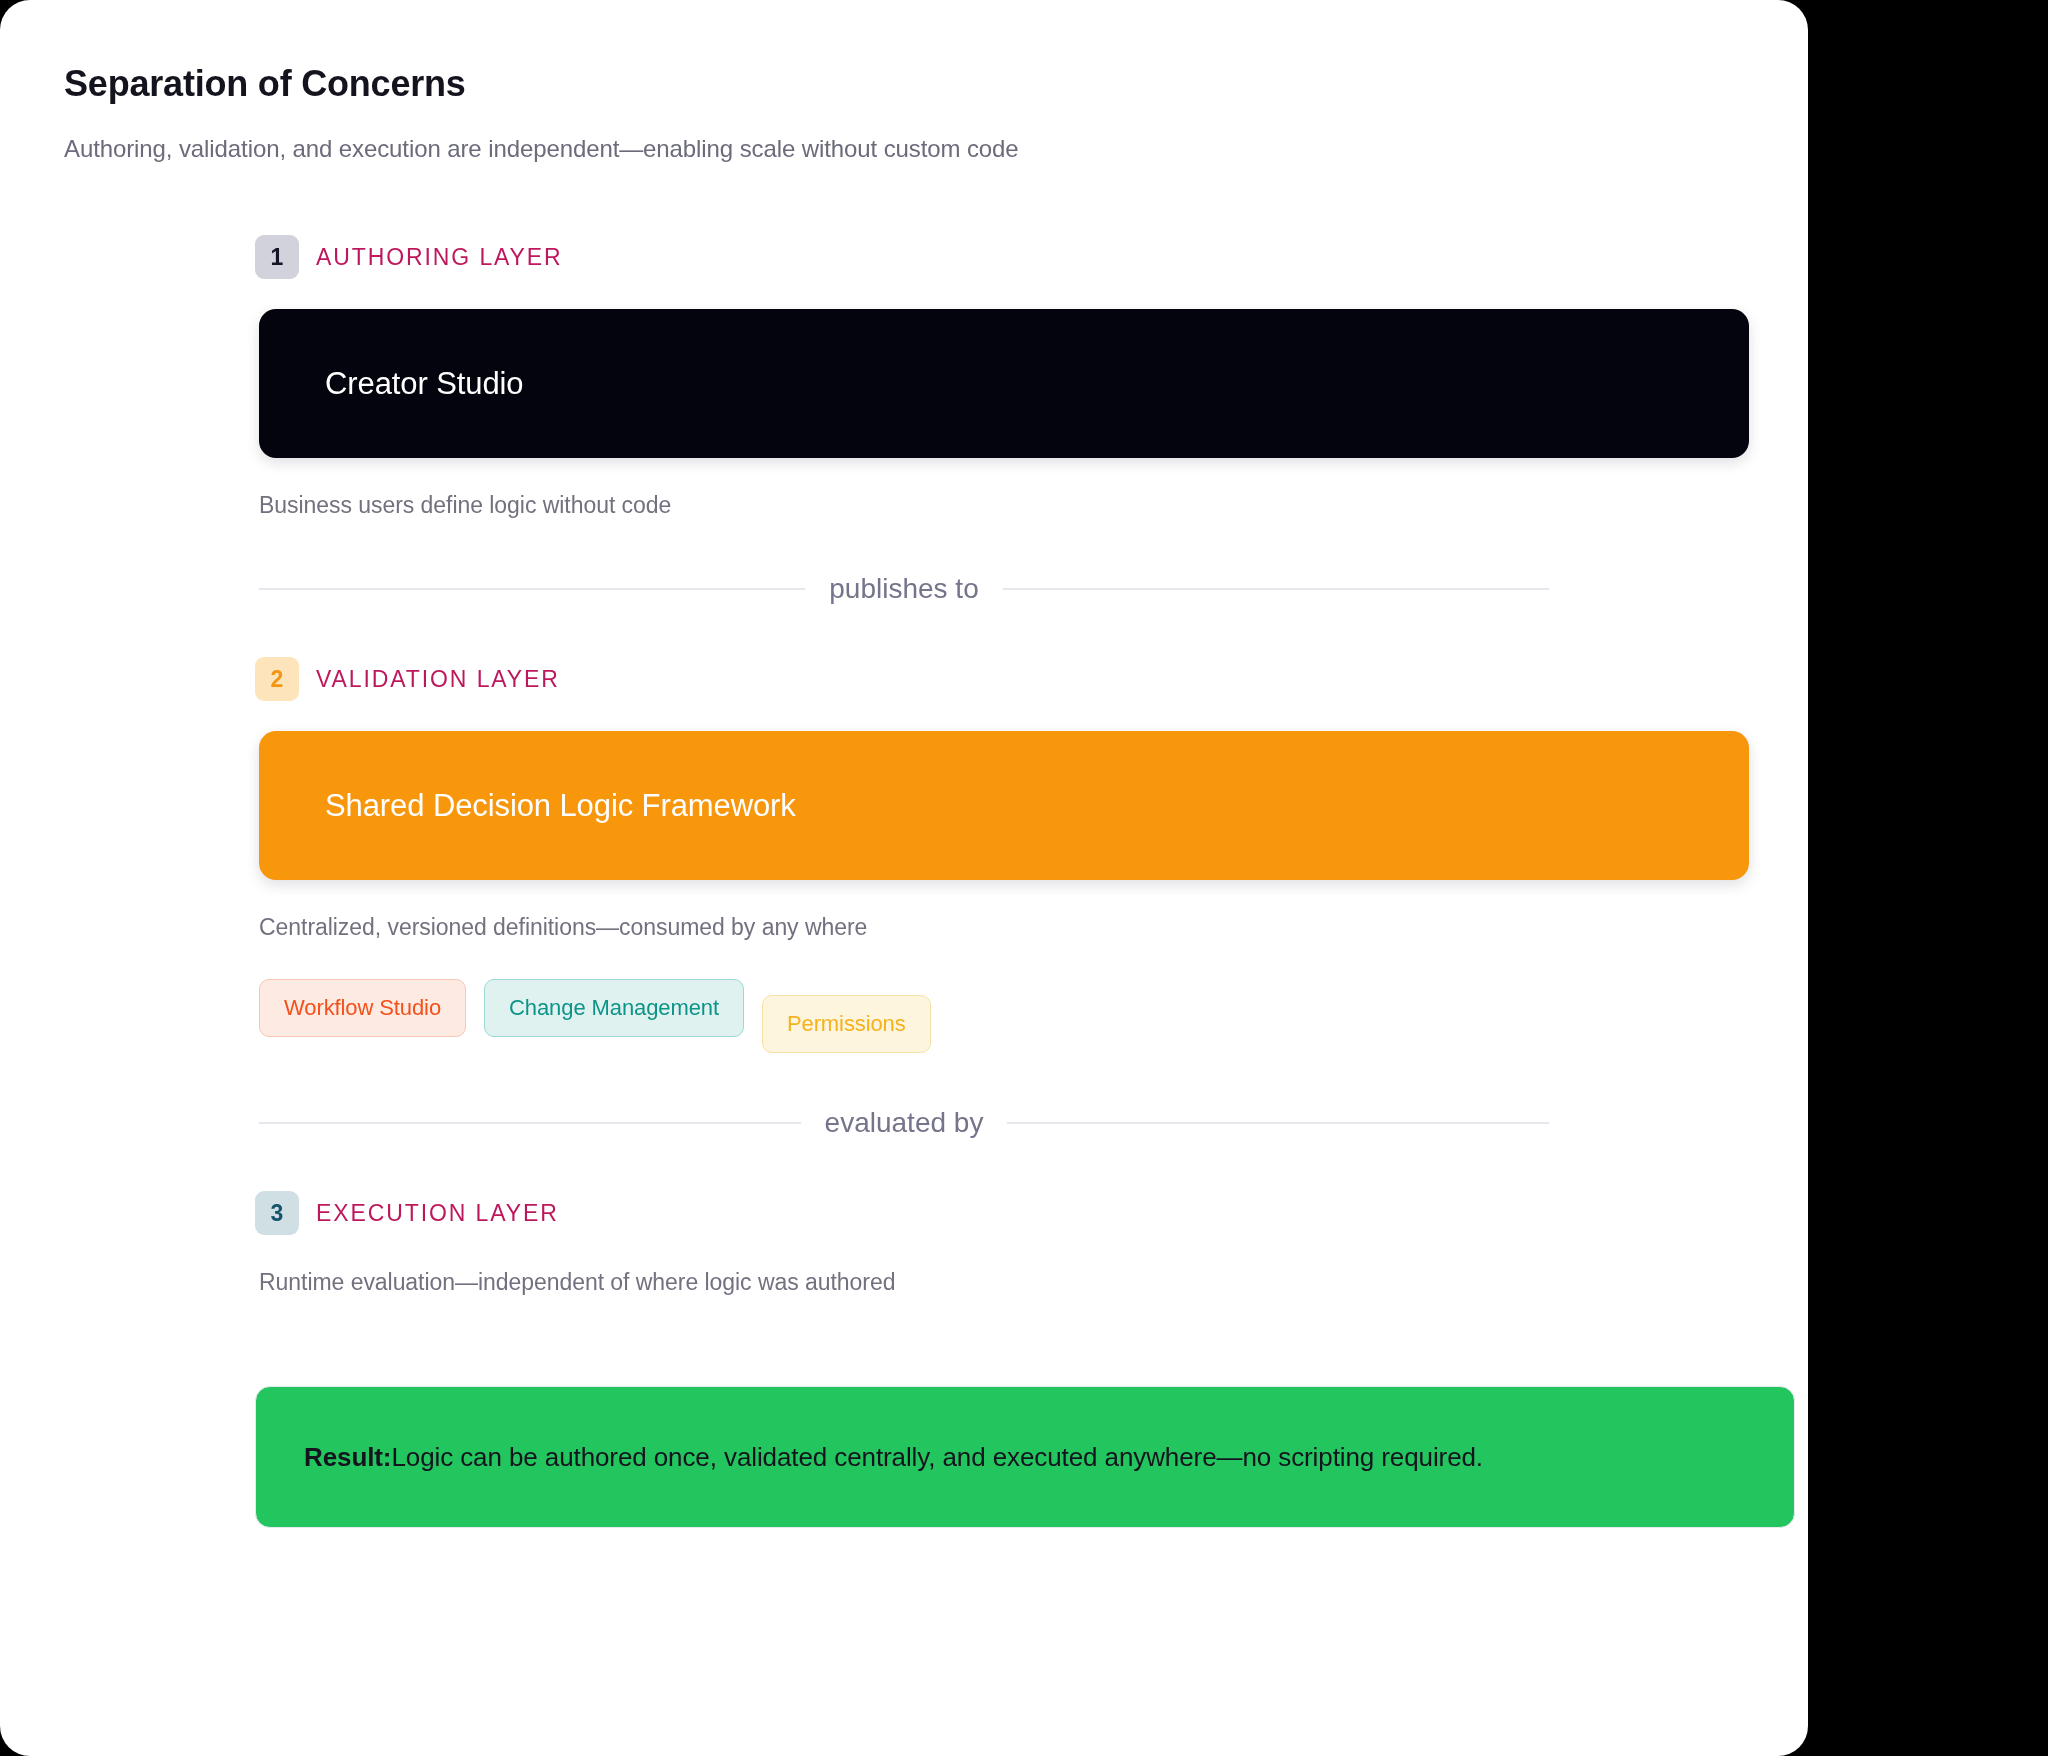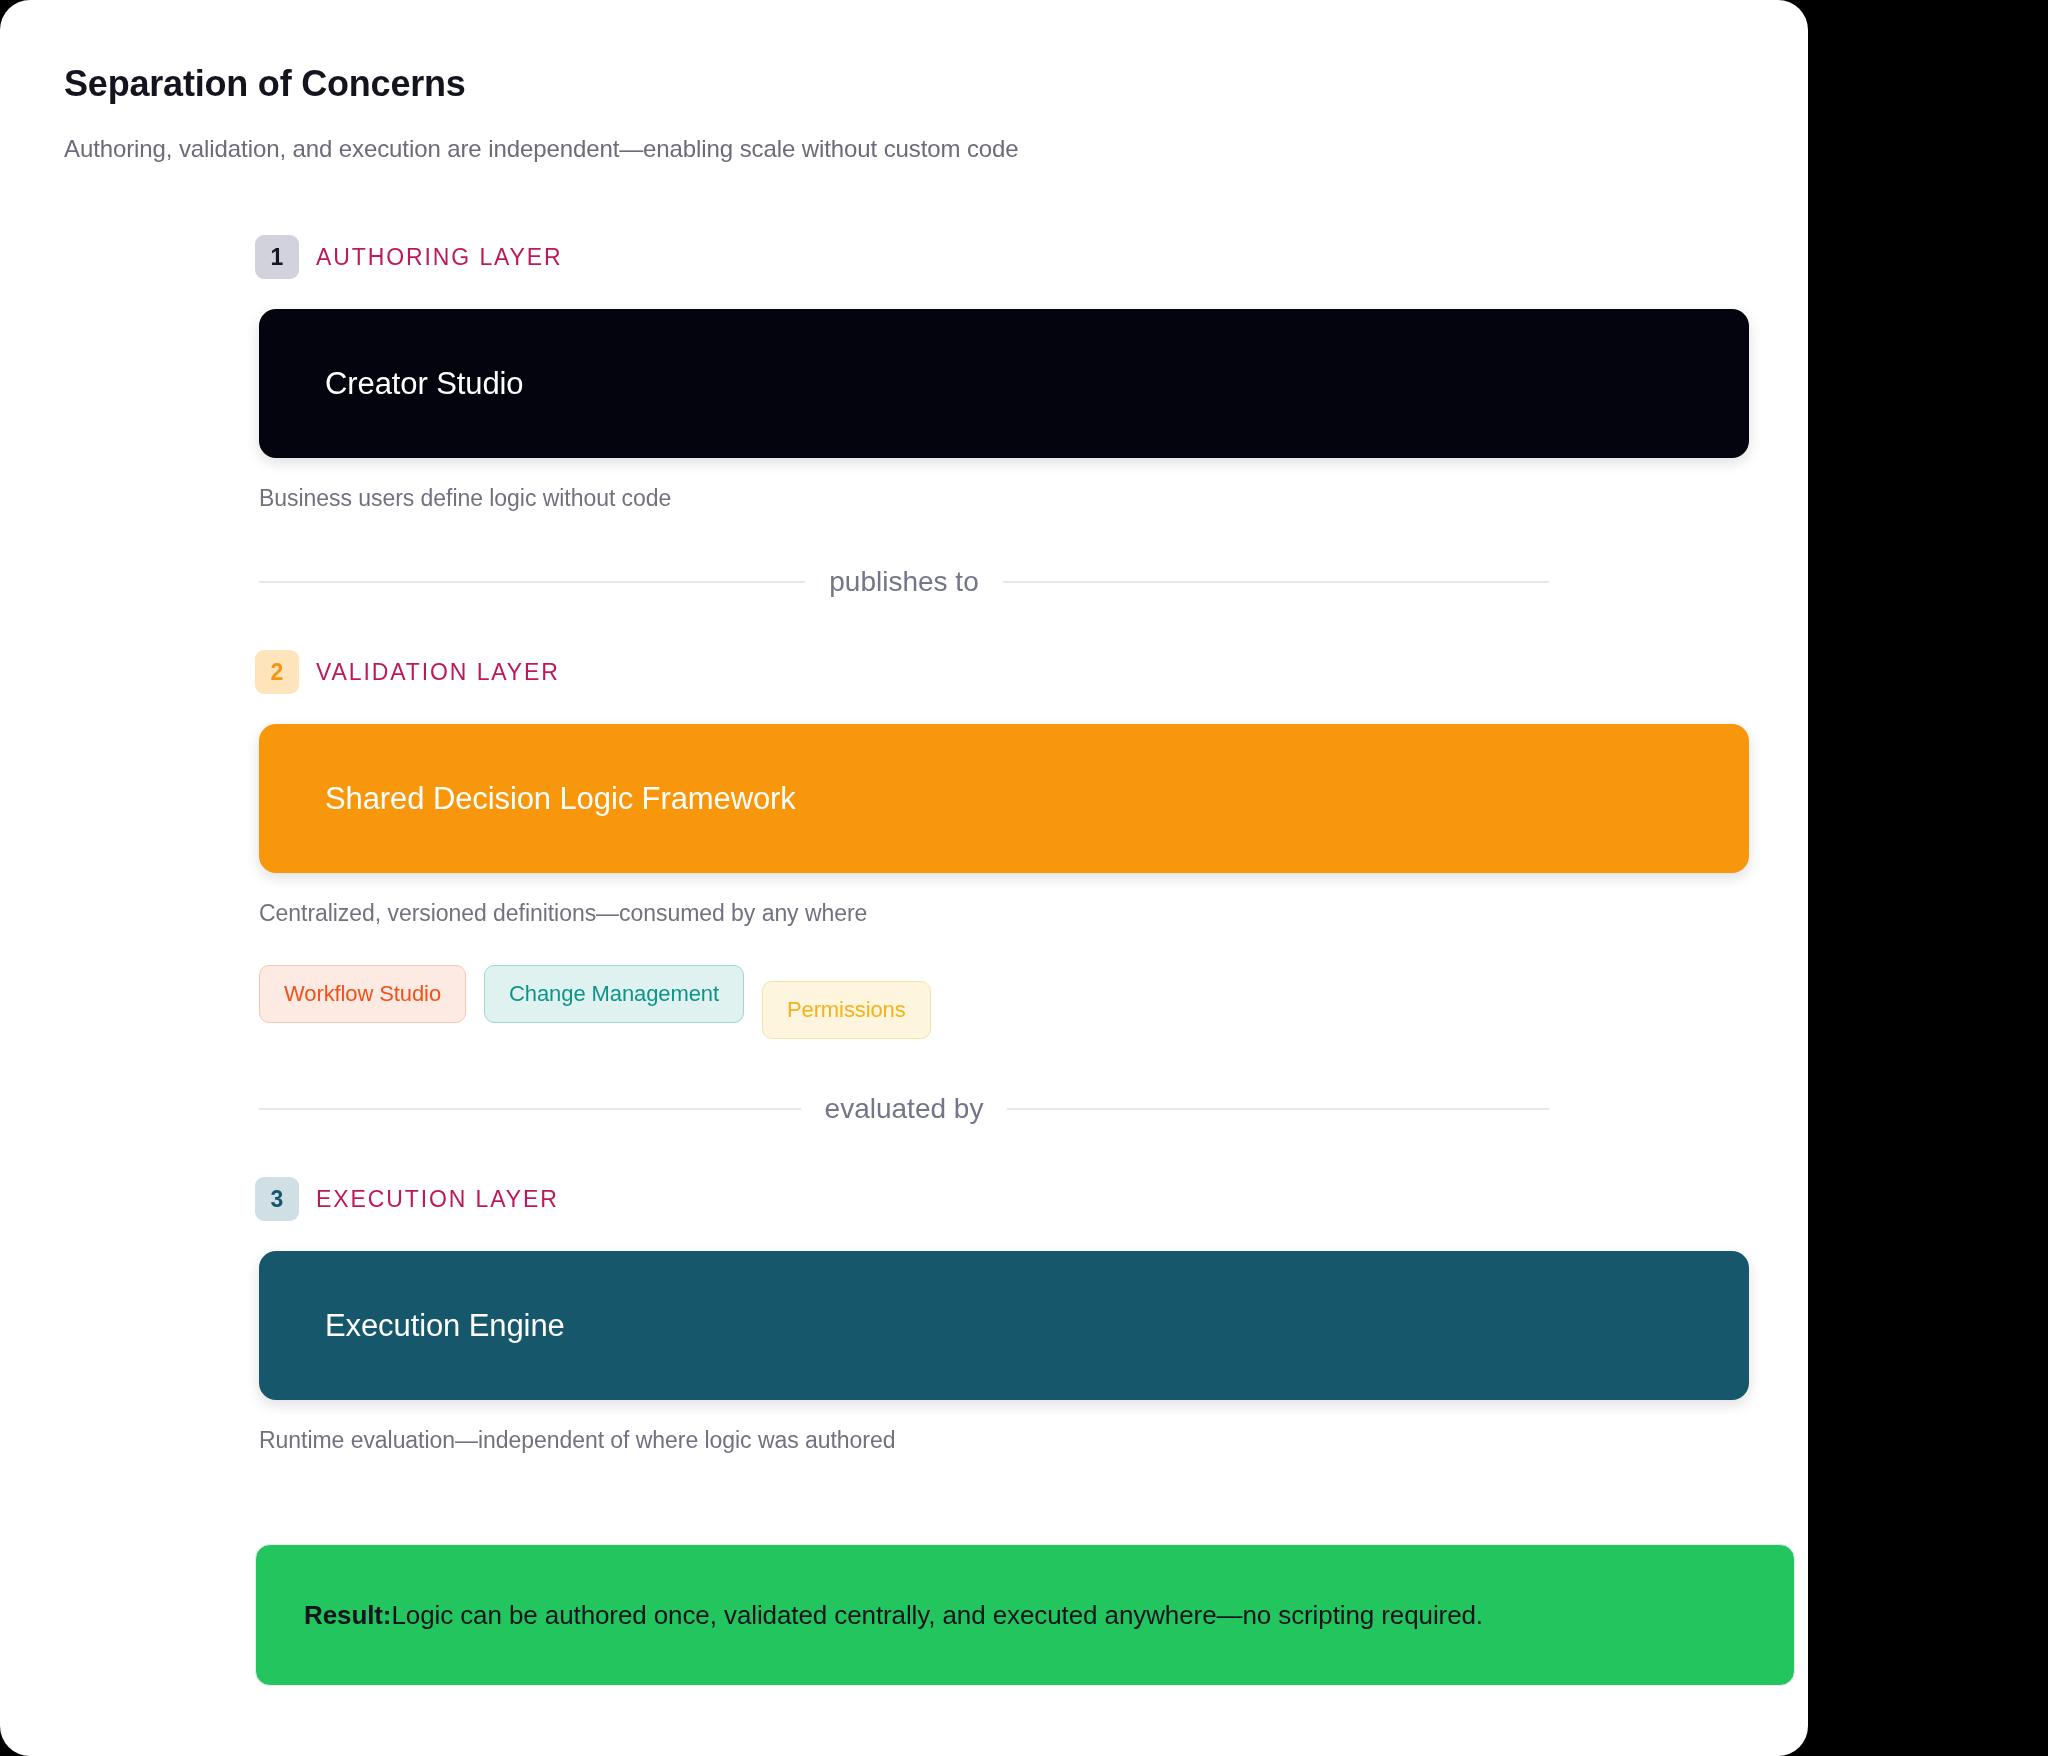--- a/index.html
+++ b/index.html
@@ -92,21 +92,21 @@
     font-size: 31px;
     font-weight: 400;
     color: #ffffff;
     letter-spacing: -0.1px;
   }
   .card.dark  { background: #04040f; }
   .card.orange{ background: #f8960c; }
   .card.teal  { background: #17576b; }
 
   .card-caption {
-    margin-top: 27px;
+    margin-top: 34px;
     margin-left: 4px;
     font-size: 23px;
     color: #71717f;
     letter-spacing: -0.05px;
   }
 
   
   .chip-row {
     margin-top: 38px;
     margin-left: 4px;
@@ -216,23 +216,20 @@
       <div class="rule"></div>
       <div class="conn-label">evaluated by</div>
       <div class="rule"></div>
     </div>
 
     <div class="layer-block">
       <div class="layer-head">
         <div class="step-badge steel">3</div>
         <div class="layer-label">EXECUTION LAYER</div>
       </div>
-      <div class="card teal">
-        <span class="card-title">Execution Engine</span>
-      </div>
       <div class="card-caption">Runtime evaluation—independent of where logic was authored</div>
     </div>
 
   </div>
 
   <div class="result-box">
     <div class="result-text"><span class="result-label">Result:</span><span>Logic can be authored once, validated centrally, and executed anywhere—no scripting required.</span></div>
   </div>
 
 </div>

